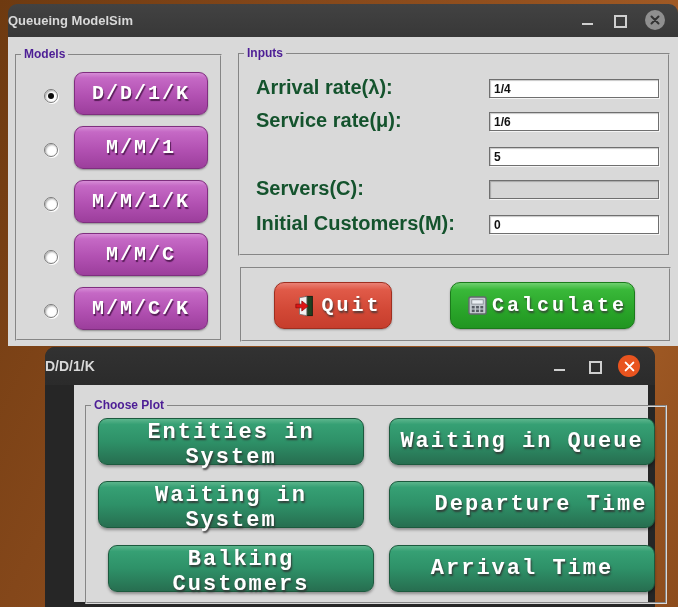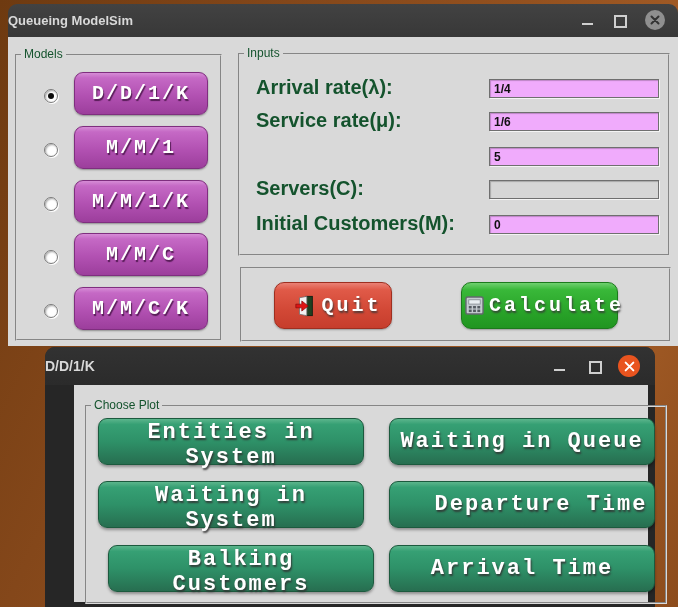--- a/index.html
+++ b/index.html
@@ -20,44 +20,44 @@
   .tb-max{position:absolute;width:9px;height:9px;border:2px solid #cfcfcf;background:transparent;}
   .tb-close{position:absolute;border-radius:50%;display:flex;align-items:center;justify-content:center;}
   .tb-close.gray{width:20px;height:20px;background:#8f8f8f;}
   .tb-close.orange{width:22px;height:22px;background:#e9541f;}
   
   .content1{position:relative;background:#d9d9d9;height:309px;}
   .win2-shell{background:#262626;border-radius:10px 10px 0 0;}
   .content2{position:absolute;left:0;top:38px;right:7px;bottom:5px;background:#d9d9d9;margin-left:29px;}
   
   .groupbox{position:absolute;border:2px groove #dadada;}
-  .group-label{position:absolute;top:-9px;left:4px;background:#d9d9d9;color:#14532d;
-    font-size:12px;font-weight:normal;padding:0 3px;line-height:14px;white-space:nowrap;}
+  .group-label{position:absolute;top:-9px;left:4px;background:#d9d9d9;color:#4c1d95;
+    font-size:12px;font-weight:bold;padding:0 3px;line-height:14px;white-space:nowrap;}
   
   .radio{position:absolute;left:27px;width:12px;height:12px;border-radius:50%;background:#fff;
     border:1px solid #7a7a7a;box-shadow:inset 1px 1px 2px rgba(0,0,0,.35),1px 1px 0 #fdfdfd;}
   .radio.on::after{content:"";position:absolute;left:3px;top:3px;width:6px;height:6px;border-radius:50%;background:#0b0b0b;}
   .model-btn{position:absolute;left:57px;width:134px;height:43px;border-radius:9px;cursor:pointer;
     border:1px solid #7f2e7f;
     background:linear-gradient(180deg,#d68cd6 0%,#c569c5 12%,#b251b2 55%,#9c3e9c 100%);
     color:#fff;font-family:"Liberation Mono",monospace;font-weight:bold;font-size:20px;letter-spacing:2px;
     text-shadow:1px 2px 1px rgba(72,20,72,.85);box-shadow:0 1px 2px rgba(0,0,0,.35);}
   
   .input-label{position:absolute;left:16px;color:#14532d;font-size:20px;font-weight:bold;line-height:22px;white-space:nowrap;}
-  .entry{position:absolute;left:249px;width:160px;height:15px;background:#f0abfc;border:1px solid #6f6f6f;
+  .entry{position:absolute;left:249px;width:160px;height:15px;background:#ffffff;border:1px solid #6f6f6f;
     box-shadow:inset 1px 1px 1px rgba(0,0,0,.22),1px 1px 0 #f4f4f4;
     font-family:"Liberation Sans",sans-serif;font-size:12px;font-weight:bold;color:#111;padding:1px 4px;}
   .entry:disabled{background:#d6d6d6;}
   
   .act-btn{position:absolute;height:47px;border-radius:10px;display:flex;align-items:center;justify-content:center;
     gap:5px;color:#fff;font-family:"Liberation Mono",monospace;font-weight:bold;font-size:20px;letter-spacing:3px;
     text-shadow:1px 2px 2px rgba(55,55,55,.85);box-shadow:0 1px 2px rgba(0,0,0,.3);cursor:pointer;padding-left:16px;}
   .quit{left:32px;top:13px;width:118px;border:1px solid #9e2f20;
     background:linear-gradient(180deg,#ea8175 0%,#e05a48 15%,#d24836 60%,#c63d2c 100%);}
-  .calc{left:219px;top:13px;width:157px;border:1px solid #1c7a1c;
+  .calc{left:208px;top:13px;width:185px;border:1px solid #1c7a1c;
     background:linear-gradient(180deg,#6fd06f 0%,#39b839 15%,#2aa52a 60%,#219521 100%);}
   
   .plot-btn{position:absolute;width:266px;height:47px;border-radius:9px;cursor:pointer;
     border:1px solid #1c5a3e;
     background:linear-gradient(180deg,#5cb58c 0%,#36a074 12%,#2e9168 50%,#27male7050 100%);
     background:linear-gradient(180deg,#5cb58c 0%,#36a074 12%,#2e9168 50%,#276e50 100%);
     color:#fff;font-family:"Liberation Mono",monospace;font-weight:bold;font-size:22px;letter-spacing:2px;
     text-shadow:1px 2px 2px rgba(50,50,50,.9);box-shadow:0 2px 3px rgba(0,0,0,.35);}
   svg{display:block;}
 </style>

